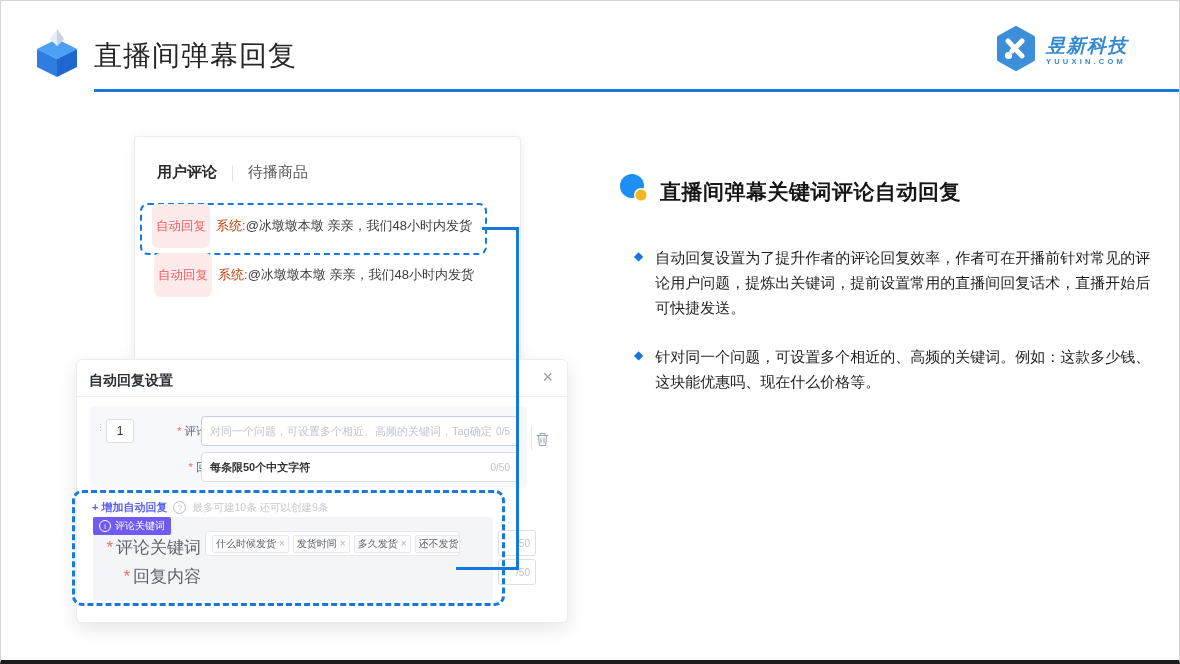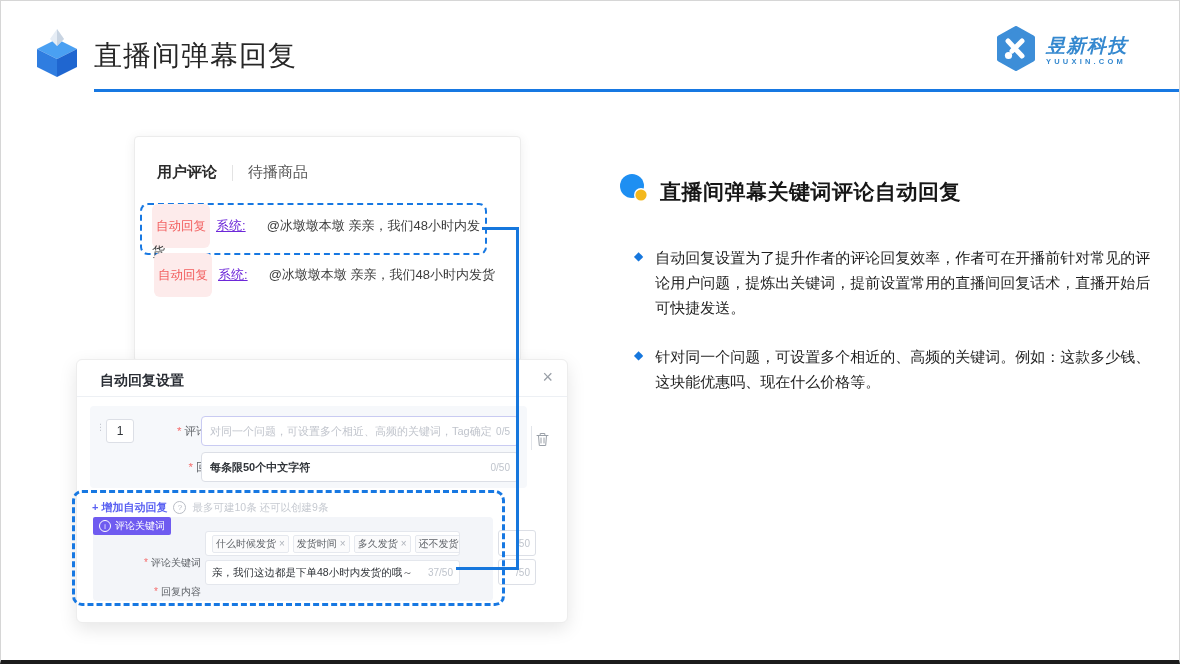--- a/index.html
+++ b/index.html
@@ -21,25 +21,25 @@
   .card{position:absolute;left:133px;top:135px;width:385px;height:224px;background:#fff;
         border:1px solid #ececec;border-radius:4px;box-shadow:0 2px 12px rgba(0,0,0,.07);z-index:1;}
   .tabs{position:absolute;left:22px;top:26px;display:flex;align-items:center;}
   .tab-active{font-size:15px;font-weight:700;color:#2b2b2b;}
   .tab{font-size:15px;color:#595959;}
   .tab-sep{width:1px;height:16px;background:#e3e3e3;margin:0 15px;}
   .msg-highlight-box{position:absolute;left:5px;top:66px;width:347px;height:52px;
         border:2px dashed #1778e2;border-radius:8px;box-sizing:border-box;}
   .msg{position:absolute;font-size:13px;color:#3d3d3d;line-height:26px;}
   .badge{color:#f25d5d;background:#fdebeb;padding:15px 4px;border-radius:6px;font-size:12.5px;margin-right:6px;}
-  .sender{color:#6d28d9;margin-right:21px;text-decoration:underline;}
+  .sender{color:#c2410c;margin-right:0;}
   
   .modal{position:absolute;left:75px;top:358px;width:490px;height:262px;background:#fff;
         border:1px solid #ededed;border-radius:6px;box-shadow:0 6px 18px rgba(0,0,0,.10);z-index:2;}
-  .modal-title{position:absolute;left:23px;top:12px;font-size:14px;font-weight:700;color:#2b2f36;}
+  .modal-title{position:absolute;left:12px;top:12px;font-size:14px;font-weight:700;color:#2b2f36;}
   .modal-close{position:absolute;right:14px;top:8px;font-size:18px;color:#9aa0a8;cursor:pointer;line-height:1;}
   .modal-divider{position:absolute;left:0;top:36px;width:100%;height:1px;background:#edf0f4;}
   .form-section{position:absolute;left:13px;top:46px;width:437px;height:82px;background:#f6f8fb;border-radius:4px;}
   .drag-handle{position:absolute;left:6px;top:16px;font-size:9px;color:#c3c7cf;letter-spacing:-2px;}
   .num-box{position:absolute;left:16px;top:13px;width:26px;height:22px;background:#fff;border:1px solid #dcdfe6;
         border-radius:3px;font-size:12px;color:#2f3338;display:flex;align-items:center;justify-content:center;}
   .field-label{position:absolute;font-size:11.5px;color:#5f6368;text-align:right;white-space:nowrap;}
   .star{color:#f56c6c;margin-right:3px;}
   .ipt{position:absolute;background:#fff;border:1px solid #dcdfe6;border-radius:4px;display:flex;
         align-items:center;padding:0 8px;box-sizing:border-box;overflow:hidden;}
@@ -59,21 +59,21 @@
   .add-row{position:absolute;left:17px;top:7px;display:flex;align-items:center;gap:6px;white-space:nowrap;}
   .add-link{font-size:11px;font-weight:700;color:#5a61f2;cursor:pointer;}
   .help-circle{width:11px;height:11px;border:1px solid #b9bdc5;border-radius:50%;color:#b9bdc5;
         font-size:8px;display:inline-flex;align-items:center;justify-content:center;}
   .add-hint{font-size:10.5px;color:#c6cad1;}
   .example-box{position:absolute;left:18px;top:24px;width:400px;height:84px;background:#f3f5f9;border-radius:4px;}
   .example-badge{position:absolute;left:0;top:0;background:#6f5bf0;color:#fff;font-size:10px;
         padding:2px 6px;border-radius:2px;display:flex;align-items:center;gap:4px;}
   .info-circle{width:10px;height:10px;border:1px solid #fff;border-radius:50%;font-size:7px;
         display:inline-flex;align-items:center;justify-content:center;}
-  .ex-label{position:absolute;left:10px;width:98px;font-size:10px;color:#5f6368;text-align:right;white-space:nowrap;margin-top:20px;}
+  .ex-label{position:absolute;left:10px;width:98px;font-size:17px;color:#5f6368;text-align:right;white-space:nowrap;}
   .ex-ipt{position:absolute;left:112px;width:255px;height:25px;background:#fff;border:1px solid #e4e7ed;
         border-radius:3px;box-sizing:border-box;display:flex;align-items:center;gap:4px;padding:0 6px;overflow:hidden;}
   .ex-ipt input{border:none;outline:none;flex:1;min-width:0;background:transparent;padding:0;
         font-family:inherit;font-size:10.5px;color:#2f3338;}
   .chip{background:#fbfbfc;border:1px solid #e6e9ef;border-radius:2px;padding:1px 3px;color:#5f6368;
         font-size:10px;display:inline-flex;align-items:center;gap:3px;white-space:nowrap;}
   .chip-x{color:#adb2ba;cursor:pointer;}
   
   .conn{position:absolute;background:#1677dd;z-index:50;}
   #conn-a{left:481px;top:226px;width:37px;height:3px;}
@@ -209,24 +209,20 @@
             </span>
           <span class="chip">
               <span>还不发货</span>
             </span>
 
         </div>
 
         <div class="ex-label" style="top:48px;">
           <span class="star">*</span><span>回复内容</span>
         </div>
-        <div class="ex-ipt" style="top:43px;">
-          <input value="亲，我们这边都是下单48小时内发货的哦～" style="">
-          <span class="cnt">37/50</span>
-        </div>
       </div>
     </div>
   </div>
 
   <div class="conn" id="conn-a"></div>
   <div class="conn" id="conn-v"></div>
   <div class="conn" id="conn-b"></div>
 
   <span class="bubble-icon">
     <svg width="32" height="32" viewBox="0 0 32 32">

